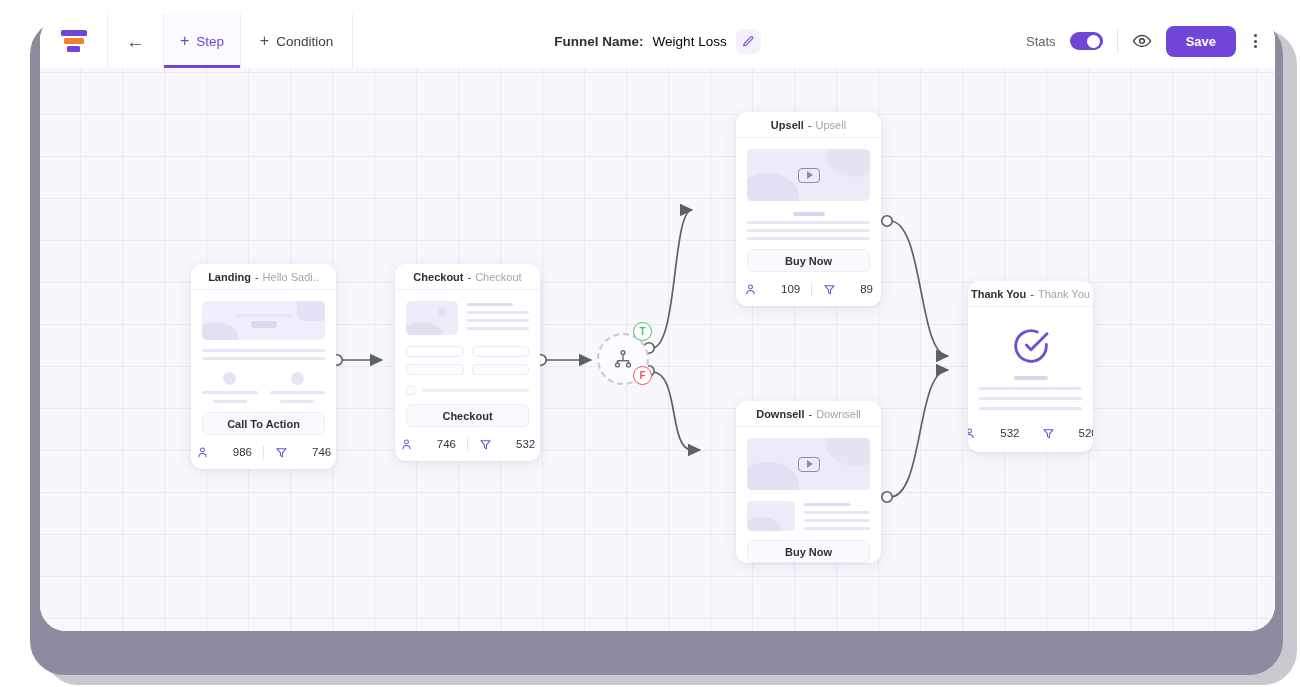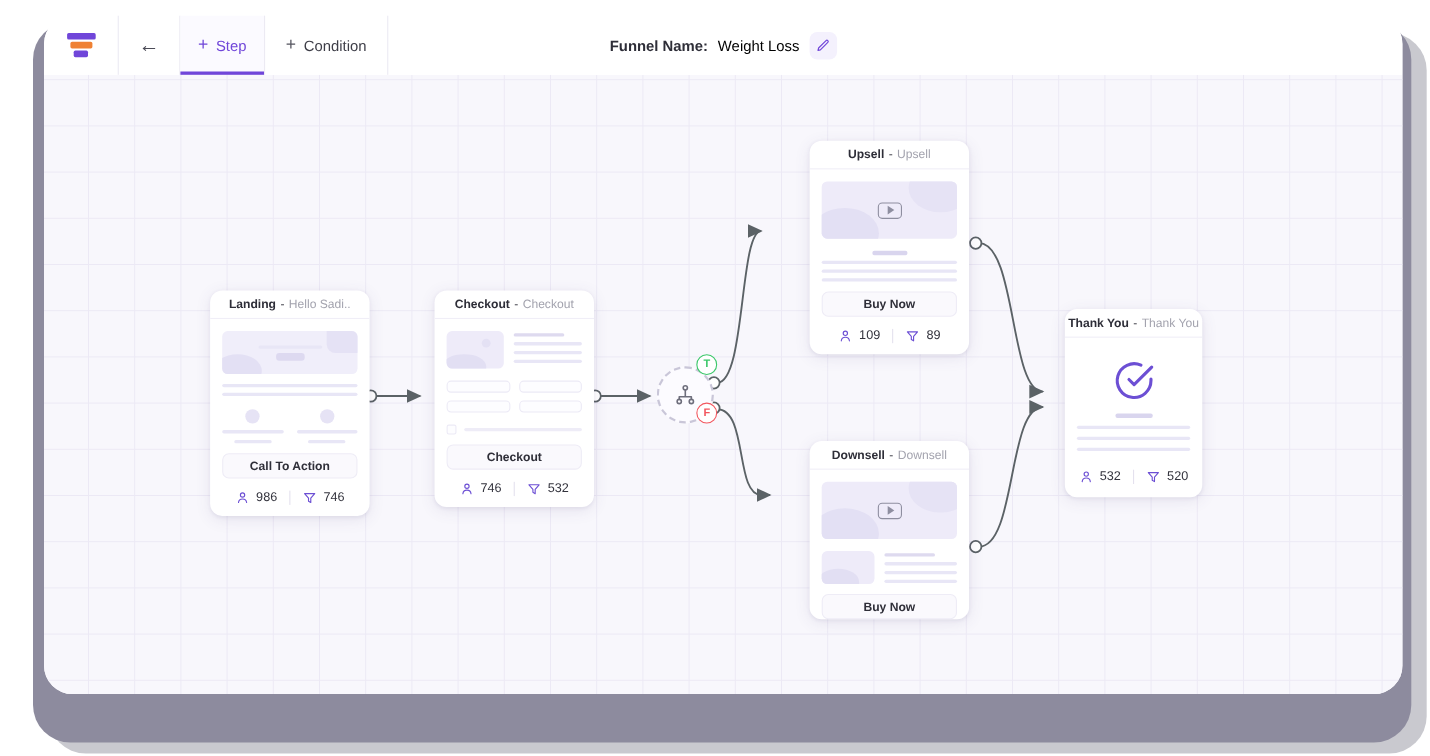--- a/index.html
+++ b/index.html
@@ -128,21 +128,21 @@
   .node-cta {
     margin: 9px 11px 0 11px; height: 23px; border-radius: 6px;
     background: #faf9fd; border: 1px solid #eeecf6;
     display: flex; align-items: center; justify-content: center;
     font-size: 11px; font-weight: bold; color: #2f2f39;
   }
   .node-stats {
     height: 34px; display: flex; align-items: center; justify-content: center; gap: 11px;
     font-size: 11.5px; color: #33333d;
   }
-  .stat { display: flex; align-items: center; gap: 6px; text-align: right; }
+  .stat { display: flex; align-items: center; gap: 24px; text-align: right; }
   .stat-div { width: 1px; height: 13px; background: #e4e1ee; }
 
   
   .sk { background: #eceaf8; border-radius: 3px; }
   .sk-l { background: #e8e6f6; border-radius: 2px; height: 3px; }
   .sk-out { border: 1px solid #eceaf6; border-radius: 4px; background: #fdfdff; }
 
   .hero {
     height: 39px; border-radius: 5px; background: #f0eefa;
     position: relative; overflow: hidden;
@@ -223,20 +223,39 @@
       <div class="title-wrap">
         <span class="ttl-label">Funnel Name:</span>
         <span class="ttl-value">Weight Loss</span>
         <span class="edit-btn">
           <svg width="13" height="13" viewBox="0 0 24 24" fill="none" stroke="#7046d9" stroke-width="2" stroke-linecap="round" stroke-linejoin="round">
             <path d="M16.5 3.5a2.12 2.12 0 0 1 3 3L7 19l-4 1 1-4Z"></path>
           </svg>
         </span>
       </div>
 
+      <div class="tb-right">
+        <span class="stats-label">Stats</span>
+        <span class="toggle">
+            <i></i>
+          </span>
+        <span class="tb-divider"></span>
+        <span>
+          <svg width="20" height="20" viewBox="0 0 24 24" fill="none" stroke="#3d3d47" stroke-width="1.7" stroke-linecap="round" stroke-linejoin="round">
+            <path d="M1.8 12S5.5 5.4 12 5.4 22.2 12 22.2 12 18.5 18.6 12 18.6 1.8 12 1.8 12Z"></path>
+            <circle cx="12" cy="12" r="2.8"></circle>
+          </svg>
+        </span>
+        <span class="save-btn">Save</span>
+        <span class="kebab">
+          <i></i>
+            <i></i>
+            <i></i>
+        </span>
+      </div>
     </div>
 
     <div class="canvas">
 
       <svg class="edges" viewBox="0 0 1235 563">
         <defs>
           <marker id="ar" markerWidth="9" markerHeight="9" refX="7.2" refY="4.5" orient="auto" markerUnits="strokeWidth">
             <path d="M0,0.8 L8,4.5 L0,8.2 Z" fill="#5b6266"></path>
           </marker>
         </defs>
@@ -369,21 +388,21 @@
           <span class="stat-div"></span>
           <span class="stat">
             <svg width="13" height="13" viewBox="0 0 24 24" fill="none" stroke="#6c4fd4" stroke-width="1.9" stroke-linejoin="round">
               <path d="M3.5 5h17l-6.6 7.6V20l-3.8-2.3v-5.1Z"></path>
             </svg>
             <span>532</span>
           </span>
         </div>
       </div>
 
-      <div class="node" style="left:696px; top:60px; width:145px;">
+      <div class="node" style="left:696px; top:44px; width:145px;">
         <div class="node-head">
           <span class="nh-name">Upsell</span>
           <span class="nh-sep">-</span>
           <span class="nh-sub">Upsell</span>
         </div>
         <div class="node-body">
           <div style="height:52px; border-radius:5px; background:#eeebf9; position:relative; overflow:hidden;
                       display:flex; align-items:center; justify-content:center;">
             <span style="position:absolute; left:-10px; bottom:-18px; width:62px; height:46px; background:#e3e0f4; border-radius:50%;"></span>
             <span style="position:absolute; right:-14px; top:-16px; width:58px; height:44px; background:#e6e3f5; border-radius:50%;"></span>

